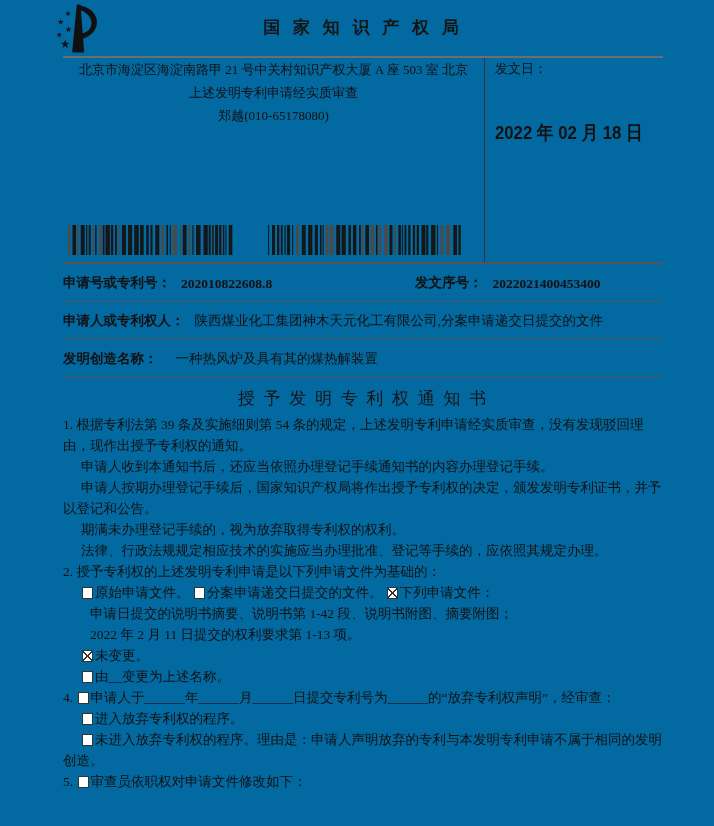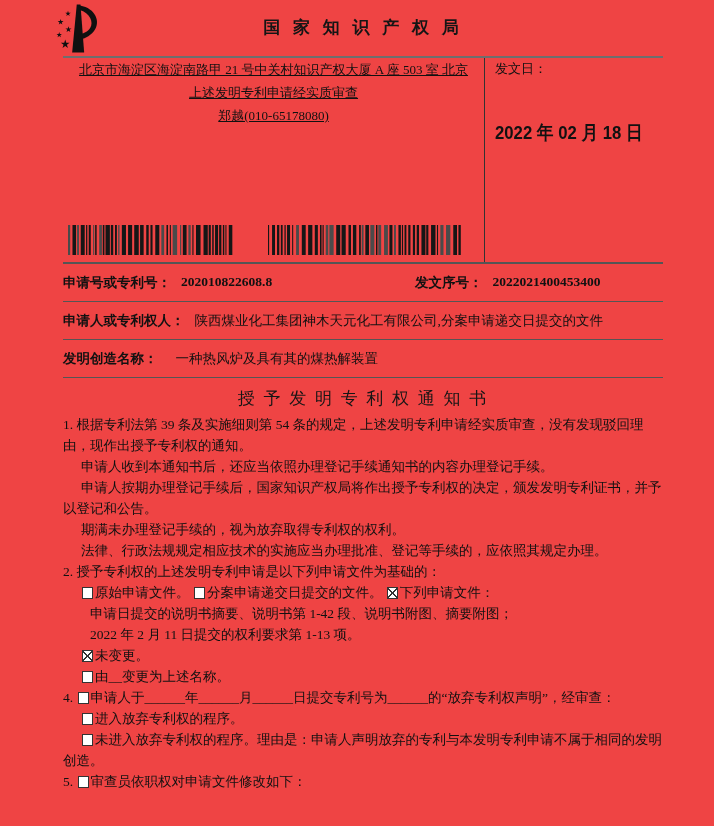--- a/index.html
+++ b/index.html
@@ -1,21 +1,21 @@
 <!DOCTYPE html>
 <html><head>
 <meta charset="utf-8">
 <style>
   html,body{margin:0;padding:0;}
   body{
     width:714px;height:826px;background:#ffffff;color:#111;
     font-family:"Liberation Serif","DejaVu Serif",serif;
     -webkit-font-smoothing:antialiased;
   }
-  .page{position:relative;width:714px;height:826px;overflow:hidden;background:#ef4444;}
+  .page{position:relative;width:714px;height:826px;overflow:hidden;background:#0369a1;}
   .content{position:relative;width:600px;margin-left:63px;}
 
   
   .header{position:relative;height:56px;}
   .logo{position:absolute;left:-7px;top:3px;width:48px;height:51px;}
   .agency-title{
     text-align:center;padding-top:16px;
     font-family:"Liberation Sans","DejaVu Sans",sans-serif;
     font-weight:bold;font-size:17px;letter-spacing:4px;color:#151515;
   }
@@ -23,35 +23,35 @@
   
   .top-box{
     border-top:2px solid #6e6e6e;border-bottom:2px solid #555;
     height:204px;display:flex;box-sizing:content-box;
   }
   .box-left{width:436px;border-right:1.5px solid #333;position:relative;text-align:center;}
   .postal-code{
     text-align:left;margin:15px 0 4px 32px;
     font-weight:bold;font-size:22px;letter-spacing:1px;
   }
-  .addr-line{font-size:13px;line-height:23px;white-space:pre-wrap;text-decoration:underline;}
+  .addr-line{font-size:13px;line-height:23px;white-space:pre-wrap;}
   .barcodes{position:absolute;left:0;bottom:7px;width:436px;height:30px;}
   .barcode{position:absolute;top:0;height:30px;}
   .barcode-left{left:5px;width:165px;}
   .barcode-right{left:205px;width:194px;}
   .box-right{flex:1;padding:2px 0 0 10px;font-size:13px;}
   .issue-date{
     margin-top:42px;font-family:"Liberation Sans","DejaVu Sans",sans-serif;
     font-weight:bold;font-size:19px;white-space:nowrap;
     transform:scaleX(.88);transform-origin:left center;
   }
 
   
   .info-row{display:flex;align-items:center;height:37px;border-bottom:1.5px solid #555;font-size:13.5px;}
-  .pair{display:flex;align-items:flex-start;}
+  .pair{display:flex;align-items:flex-end;}
   .pair-first{width:352px;}
   .row-label{font-weight:bold;margin-right:10px;white-space:nowrap;}
   .row-label-wide{margin-right:18px;}
   .row-value{white-space:nowrap;}
   .bold-value{font-weight:bold;}
 
   
   .notice-title{
     text-align:center;margin:9px 0 4px;
     font-family:"Liberation Sans","DejaVu Sans",sans-serif;

